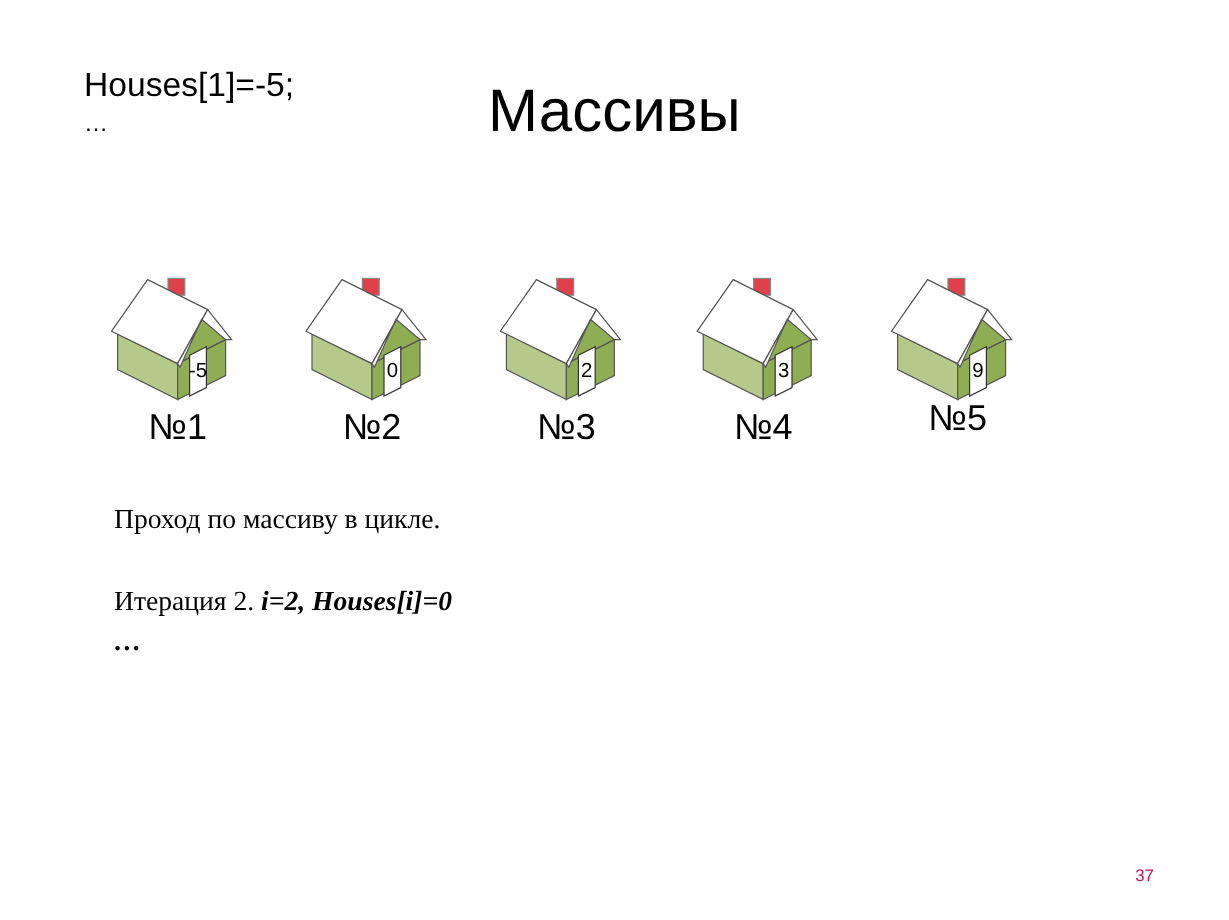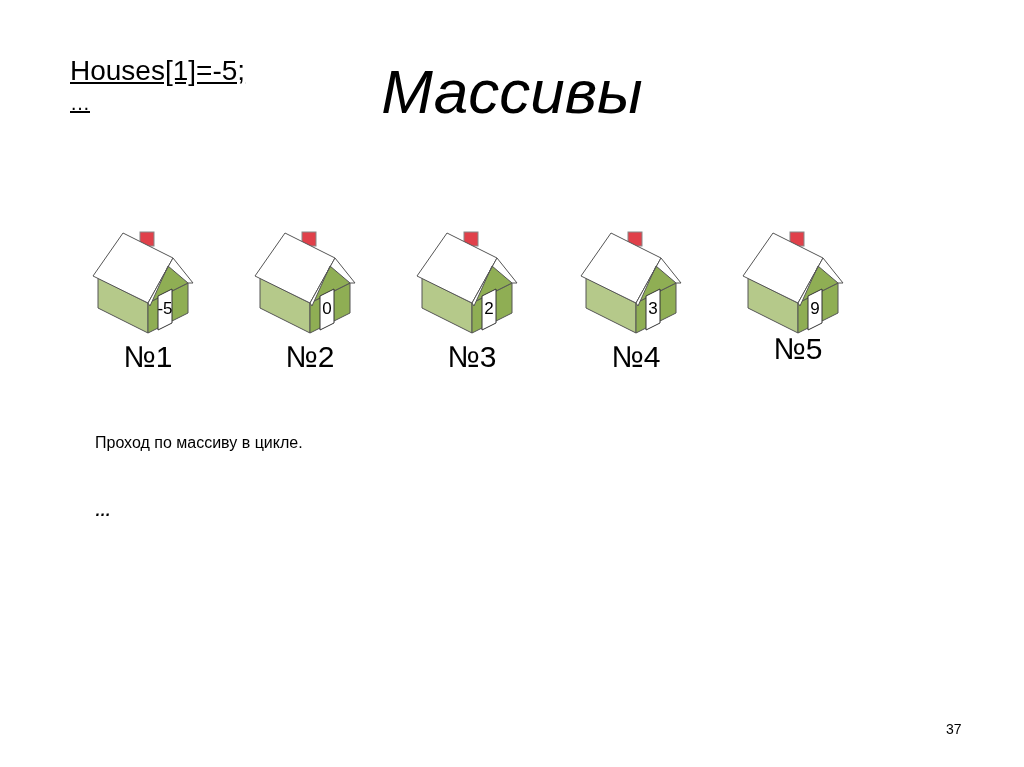--- a/index.html
+++ b/index.html
@@ -1,32 +1,32 @@
 <!DOCTYPE html>
 <html><head>
 <meta charset="utf-8">
 <style>
   html, body { margin:0; padding:0; background:#ffffff; }
   body { width:1024px; height:767px; position:relative; overflow:hidden;
          font-family:"Liberation Sans", sans-serif; color:#000; }
   .top-code { position:absolute; left:70px; top:52px; font-size:28px; line-height:37px; }
-  .top-code div { white-space:nowrap;text-decoration:underline; }
+  .top-code div { white-space:nowrap; }
   .top-code .dots { font-size:20px; line-height:28px; height:32px; }
   .title { position:absolute; left:0; width:1024px; top:62px; text-align:center;
-           font-size:62px; line-height:60px;font-style:italic; }
+           font-size:50px; line-height:60px; }
   .houses { position:absolute; left:0; top:228px; width:1024px; height:150px; }
   .house { position:absolute; width:120px; height:150px; }
   .house svg { position:absolute; left:0; top:0; }
   .house-label { position:absolute; left:0; width:120px; text-align:center;
                  font-size:30px; line-height:34px; }
-  .body-text { position:absolute; left:95px; top:426px; font-size:16px; line-height:34px; }
+  .body-text { position:absolute; left:95px; top:416px; font-size:23px; line-height:34px;font-family:Liberation Serif, serif; }
   .body-text .line { white-space:nowrap; height:34px; }
   .body-text .blank { height:34px; }
   .body-text b { font-weight:bold; font-style:italic; }
-  .page-num { position:absolute; left:946px; top:721px; font-size:14px; color:#000000; }
+  .page-num { position:absolute; left:946px; top:721px; font-size:14px; color:#be185d; }
 </style>
 </head>
 <body>
 
 <div>
 
   <div class="top-code">
     <div>Houses[1]=-5;</div>
     <div class="dots">…</div>
   </div>
@@ -102,17 +102,18 @@
         <polygon points="70,68 84,61 84,95 70,102" fill="#ffffff" stroke="#333" stroke-width="1"></polygon>
         <text x="77" y="86" font-family="Liberation Sans, sans-serif" font-size="17" text-anchor="middle" fill="#000">9</text>
       </svg>
       <div class="house-label" style="top:104px;">№5</div>
     </div>
   </div>
 
   <div class="body-text">
     <div class="line">Проход по массиву в цикле.</div>
     <div class="blank"></div>
+    <div class="line"><span>Итерация 2. </span><b>i=2, Houses[i]=0</b></div>
     <div class="line"><span></span><b>…</b></div>
   </div>
 
   <div class="page-num">37</div>
 </div>
 
 </body></html>

